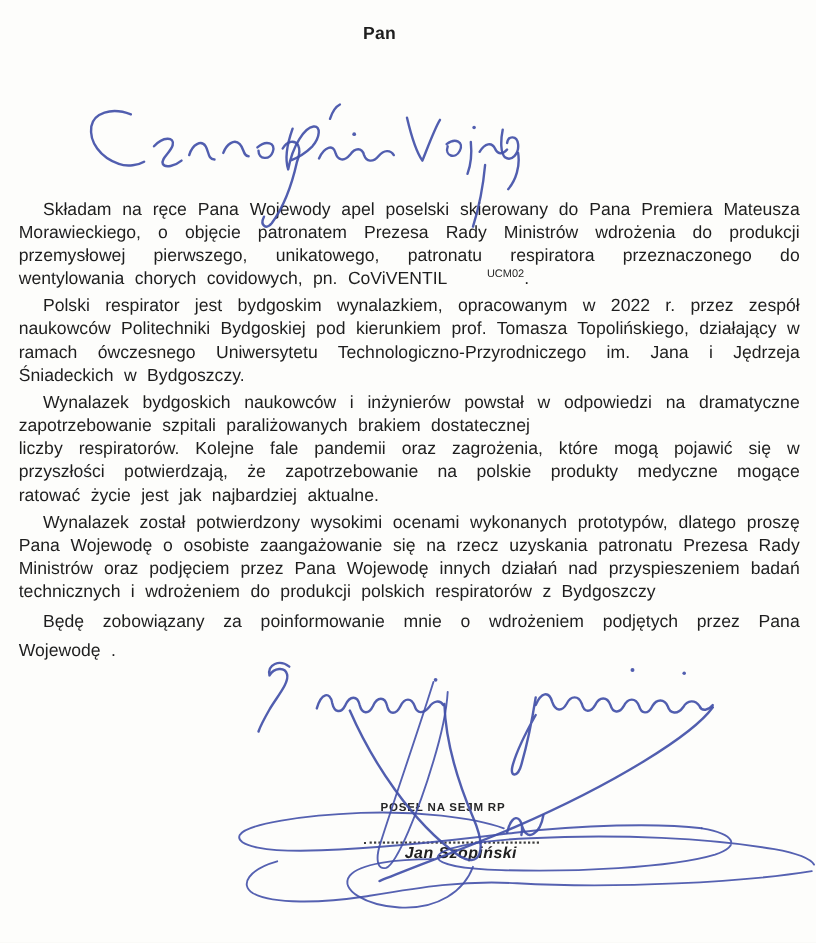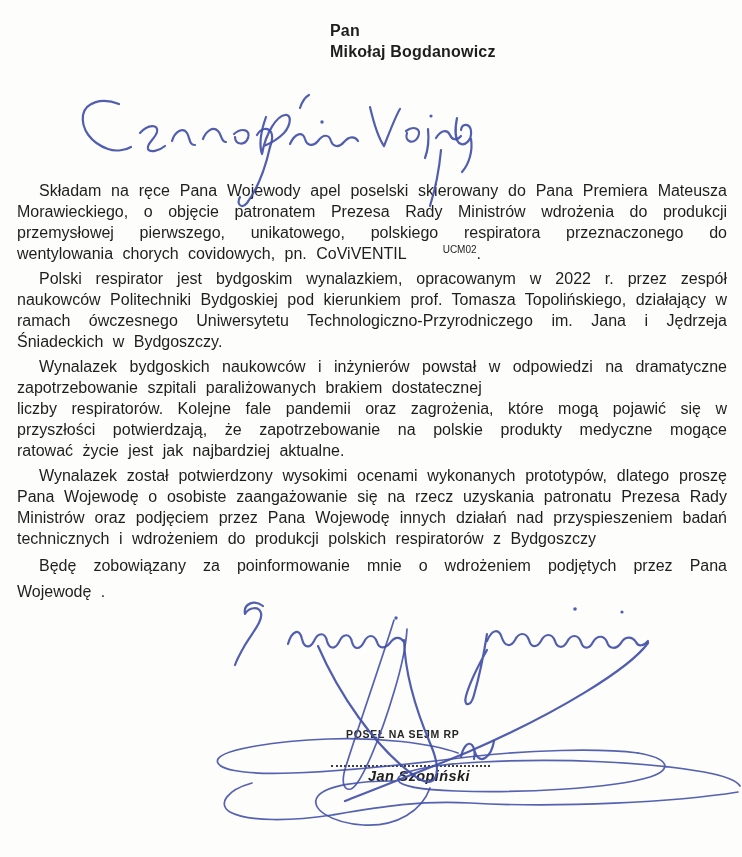--- a/index.html
+++ b/index.html
@@ -64,25 +64,24 @@
   }
   .ink-dot{fill:var(--ink,#4250a8);stroke:none;opacity:.92;}
 </style>
 </head>
 <body>
 
 <div class="page">
 
   <div class="recipient">
     <div>Pan</div>
-    <div>Mikołaj Bogdanowicz</div>
   </div>
 
   <div class="body-text">
-    <p><span>Składam na ręce Pana Wojewody apel poselski skierowany do Pana Premiera Mateusza Morawieckiego, o objęcie patronatem Prezesa Rady Ministrów wdrożenia do produkcji przemysłowej pierwszego, unikatowego, polskiego respiratora przeznaczonego do wentylowania chorych covidowych, pn. CoViVENTIL</span><sup>UCM02</sup><span>.</span></p>
+    <p><span>Składam na ręce Pana Wojewody apel poselski skierowany do Pana Premiera Mateusza Morawieckiego, o objęcie patronatem Prezesa Rady Ministrów wdrożenia do produkcji przemysłowej pierwszego, unikatowego, patronatu respiratora przeznaczonego do wentylowania chorych covidowych, pn. CoViVENTIL</span><sup>UCM02</sup><span>.</span></p>
     <p>Polski respirator jest bydgoskim wynalazkiem, opracowanym w 2022 r. przez zespół naukowców Politechniki Bydgoskiej pod kierunkiem prof. Tomasza Topolińskiego, działający w ramach ówczesnego Uniwersytetu Technologiczno-Przyrodniczego im. Jana i Jędrzeja Śniadeckich w Bydgoszczy.</p>
     <p class="prewrap">Wynalazek bydgoskich naukowców i inżynierów powstał w odpowiedzi na dramatyczne zapotrzebowanie szpitali paraliżowanych brakiem dostatecznej
 liczby respiratorów. Kolejne fale pandemii oraz zagrożenia, które mogą pojawić się w przyszłości potwierdzają, że zapotrzebowanie na polskie produkty medyczne mogące ratować życie jest jak najbardziej aktualne.</p>
     <p>Wynalazek został potwierdzony wysokimi ocenami wykonanych prototypów, dlatego proszę Pana Wojewodę o osobiste zaangażowanie się na rzecz uzyskania patronatu Prezesa Rady Ministrów oraz podjęciem przez Pana Wojewodę innych działań nad przyspieszeniem badań technicznych i wdrożeniem do produkcji polskich respiratorów z Bydgoszczy</p>
     <p class="loose">Będę zobowiązany za poinformowanie mnie o wdrożeniem podjętych przez Pana Wojewodę .</p>
   </div>
 
   <div class="sig-title">POSEŁ NA SEJM RP</div>
   <div class="sig-dotted"></div>
   <div class="sig-name">Jan Szopiński</div>

